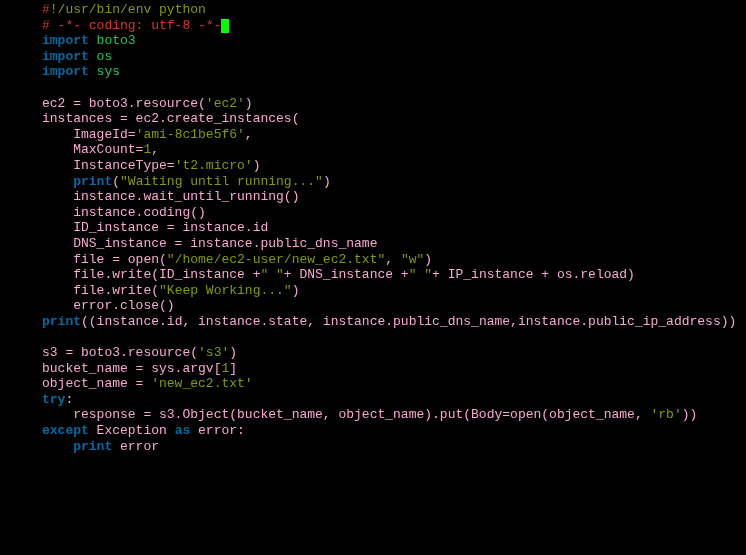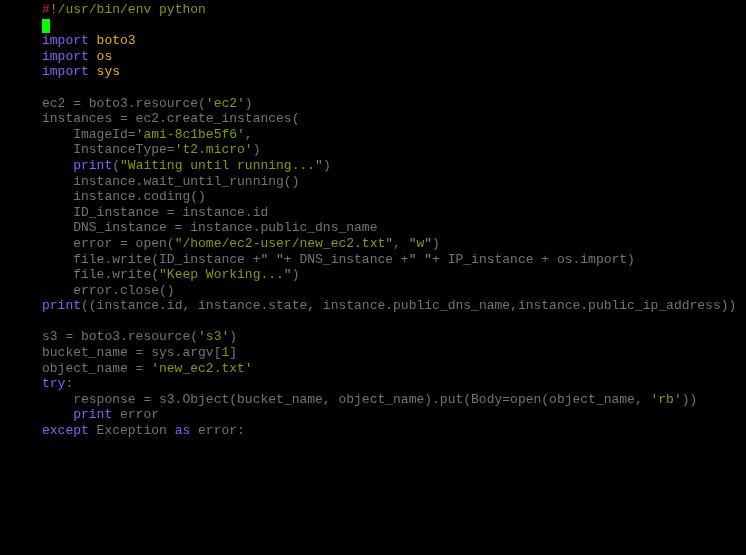--- a/index.html
+++ b/index.html
@@ -9,57 +9,58 @@
       font-size: 13px;
       line-height: 1.2;
       padding: 2px;
       width: 746px;
       height: 555px;
       overflow: hidden;
     }
     .line { white-space: pre; color: #fff; margin-left: 40px; }
     .red { color: #dc322f; }
     .green { color: #859900; }
-    .cyan { color: #eab308; }
-    .white { color: #737373; font-family: Liberation Mono, monospace; }
-    .yellow { color: #8b5cf6; }
+    .cyan { color: #22c55e; }
+    .white { color: #f9a8d4; font-family: Liberation Mono, monospace; }
+    .yellow { color: #0369a1; font-weight: bold; }
     .cursor {
       background: #00ff00;
       display: inline-block;
       width: 8px;
       height: 14px;
       vertical-align: text-bottom;
     }
     .indent1 { padding-left: 4ch; }
   </style>
 </head>
 <body>
 
 <div id="editor">
     <div class="line"><span class="red">#</span><span class="green">!/usr/bin/env python</span></div>
-    <div class="line"><span class="cursor"></span></div>
+    <div class="line"><span class="red"># -*- coding: utf-8 -*-</span><span class="cursor"></span></div>
     <div class="line"><span class="yellow">import</span><span class="cyan"> boto3</span></div>
     <div class="line"><span class="yellow">import</span><span class="cyan"> os</span></div>
     <div class="line"><span class="yellow">import</span><span class="cyan"> sys</span></div>
     <div class="line">&nbsp;</div>
     <div class="line"><span class="white">ec2 = boto3.resource(</span><span class="green">'ec2'</span><span class="white">)</span></div>
     <div class="line"><span class="white">instances = ec2.create_instances(</span></div>
     <div class="line indent1"><span class="white">ImageId=</span><span class="green">'ami-8c1be5f6'</span><span class="white">,</span></div>
+    <div class="line indent1"><span class="white">MaxCount=</span><span class="green">1</span><span class="white">,</span></div>
     <div class="line indent1"><span class="white">InstanceType=</span><span class="green">'t2.micro'</span><span class="white">)</span></div>
     <div class="line indent1"><span class="yellow">print</span><span class="white">(</span><span class="green">"Waiting until running..."</span><span class="white">)</span></div>
     <div class="line indent1"><span class="white">instance.wait_until_running()</span></div>
     <div class="line indent1"><span class="white">instance.coding()</span></div>
     <div class="line indent1"><span class="white">ID_instance = instance.id</span></div>
     <div class="line indent1"><span class="white">DNS_instance = instance.public_dns_name</span></div>
-    <div class="line indent1"><span class="white">error = open(</span><span class="green">"/home/ec2-user/new_ec2.txt"</span><span class="white">, </span><span class="green">"w"</span><span class="white">)</span></div>
-    <div class="line indent1"><span class="white">file.write(ID_instance +</span><span class="green">" "</span><span class="white">+ DNS_instance +</span><span class="green">" "</span><span class="white">+ IP_instance + os.import)</span></div>
+    <div class="line indent1"><span class="white">file = open(</span><span class="green">"/home/ec2-user/new_ec2.txt"</span><span class="white">, </span><span class="green">"w"</span><span class="white">)</span></div>
+    <div class="line indent1"><span class="white">file.write(ID_instance +</span><span class="green">" "</span><span class="white">+ DNS_instance +</span><span class="green">" "</span><span class="white">+ IP_instance + os.reload)</span></div>
     <div class="line indent1"><span class="white">file.write(</span><span class="green">"Keep Working..."</span><span class="white">)</span></div>
     <div class="line indent1"><span class="white">error.close()</span></div>
     <div class="line"><span class="yellow">print</span><span class="white">((instance.id, instance.state, instance.public_dns_name,instance.public_ip_address))</span></div>
     <div class="line">&nbsp;</div>
     <div class="line"><span class="white">s3 = boto3.resource(</span><span class="green">'s3'</span><span class="white">)</span></div>
     <div class="line"><span class="white">bucket_name = sys.argv[</span><span class="green">1</span><span class="white">]</span></div>
     <div class="line"><span class="white">object_name = </span><span class="green">'new_ec2.txt'</span></div>
     <div class="line"><span class="yellow">try</span><span class="white">:</span></div>
     <div class="line indent1"><span class="white">response = s3.Object(bucket_name, object_name).put(Body=open(object_name, </span><span class="green">'rb'</span><span class="white">))</span></div>
+    <div class="line"><span class="yellow">except</span><span class="white"> Exception </span><span class="yellow">as</span><span class="white"> error:</span></div>
     <div class="line indent1"><span class="yellow">print</span><span class="white"> error</span></div>
-    <div class="line"><span class="yellow">except</span><span class="white"> Exception </span><span class="yellow">as</span><span class="white"> error:</span></div>
   </div>
 
 </body></html>

